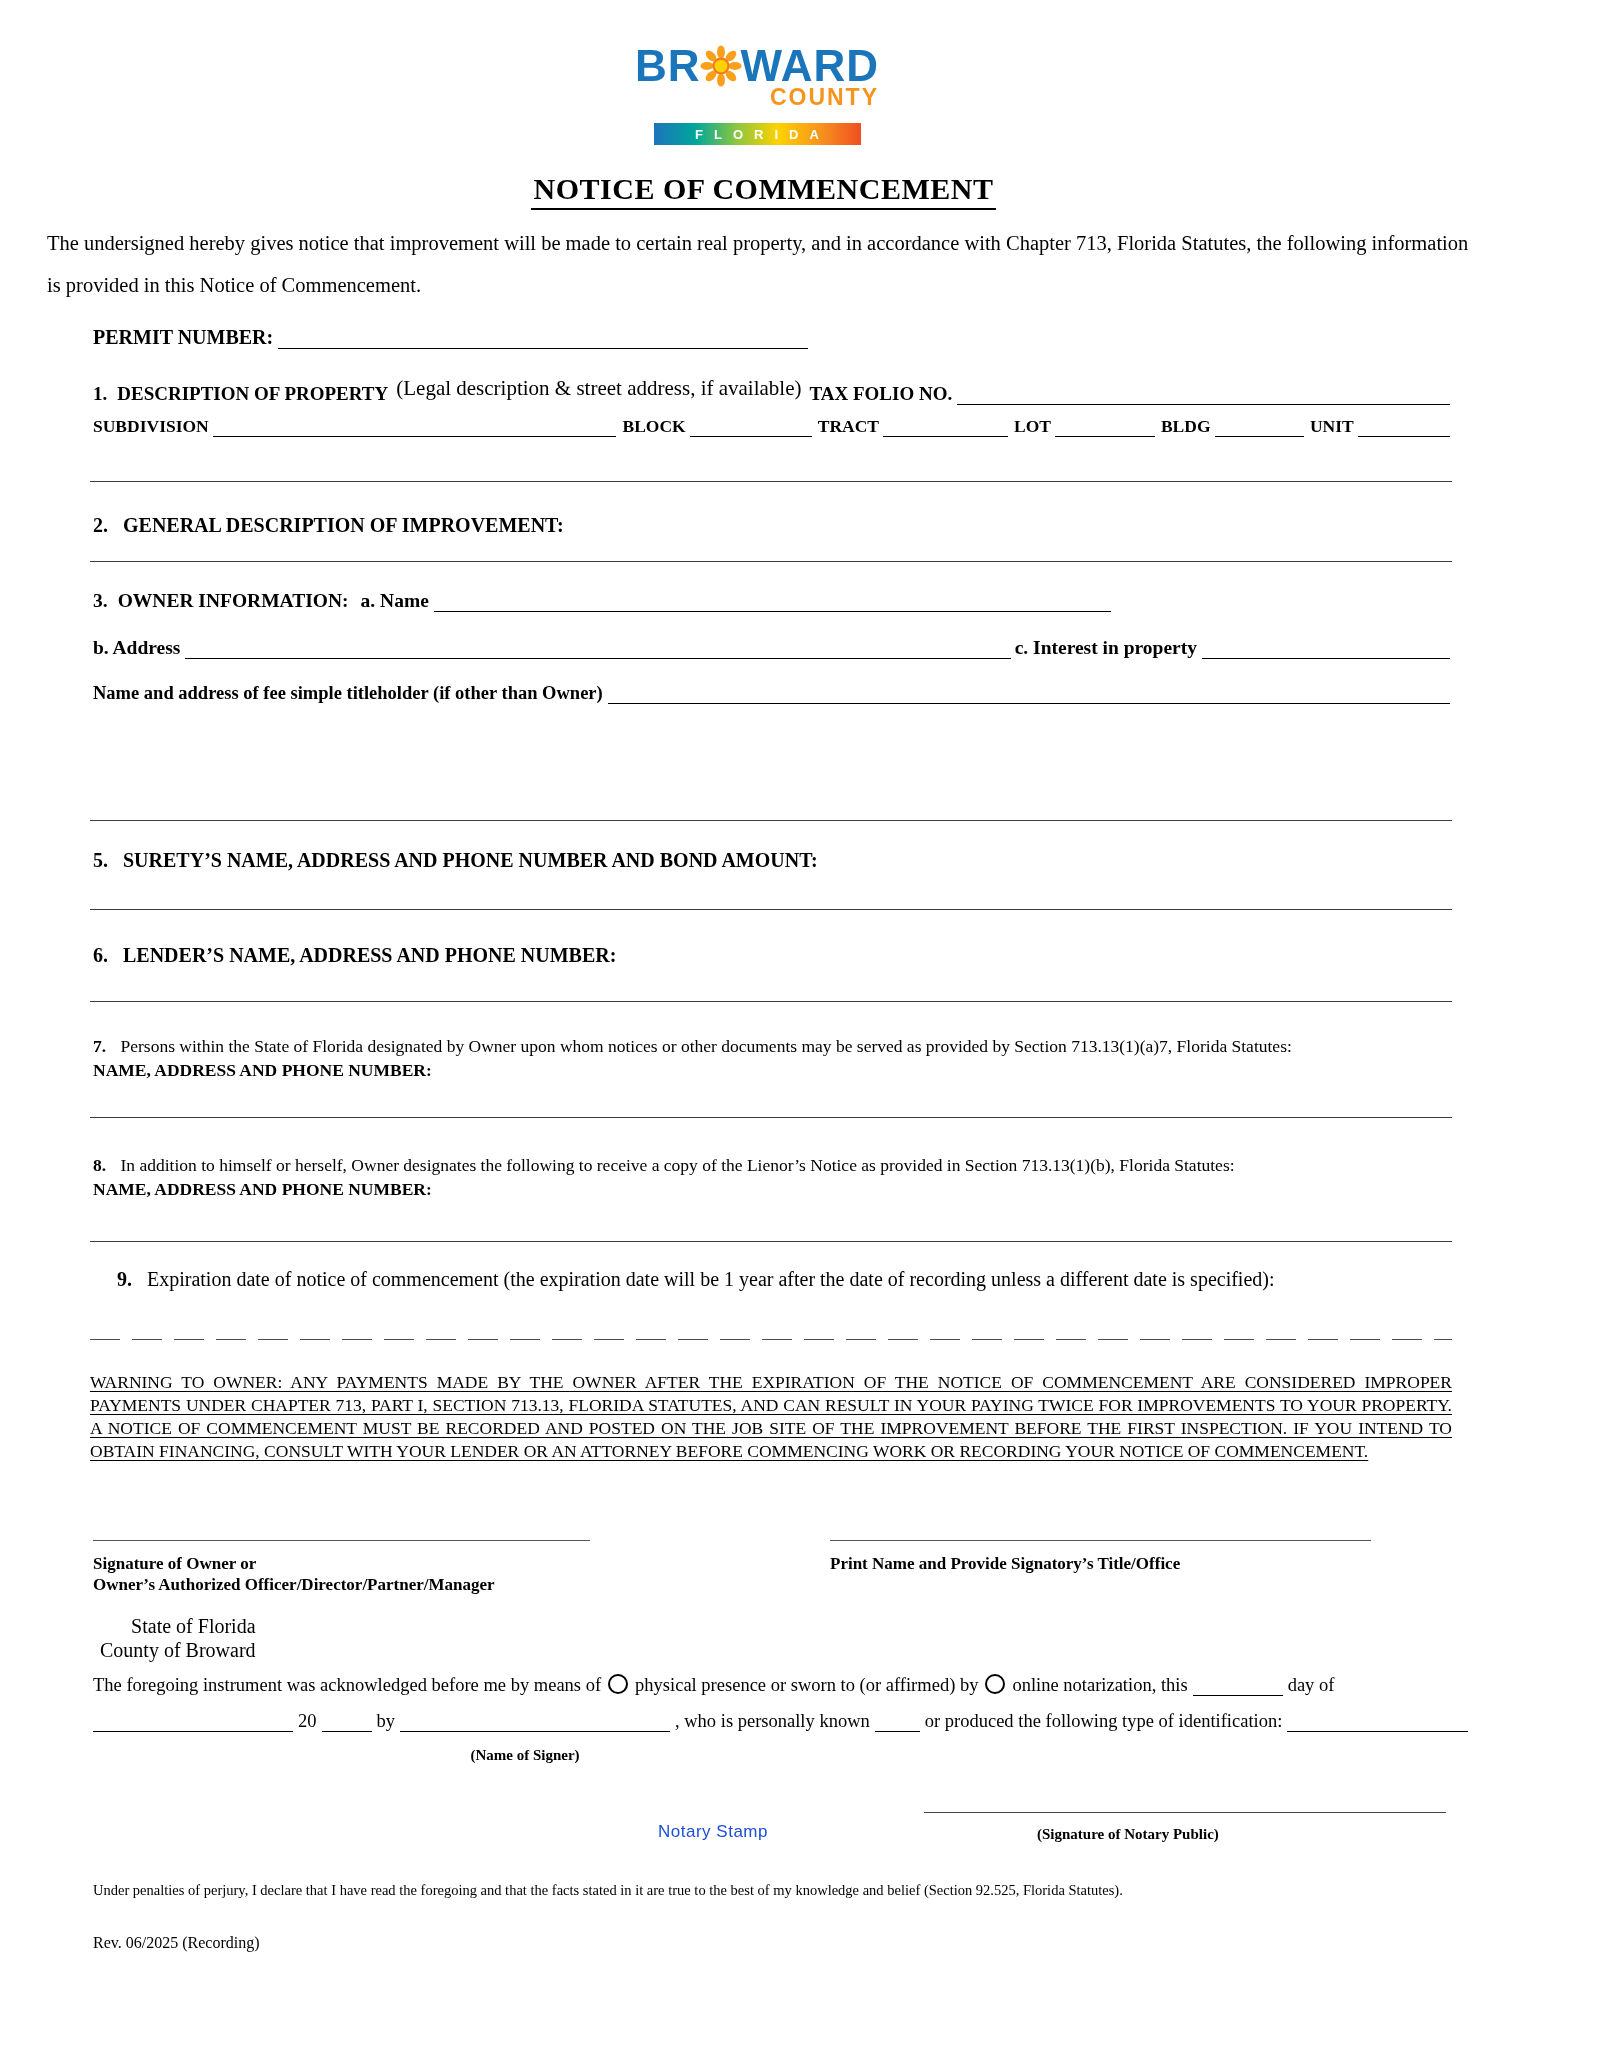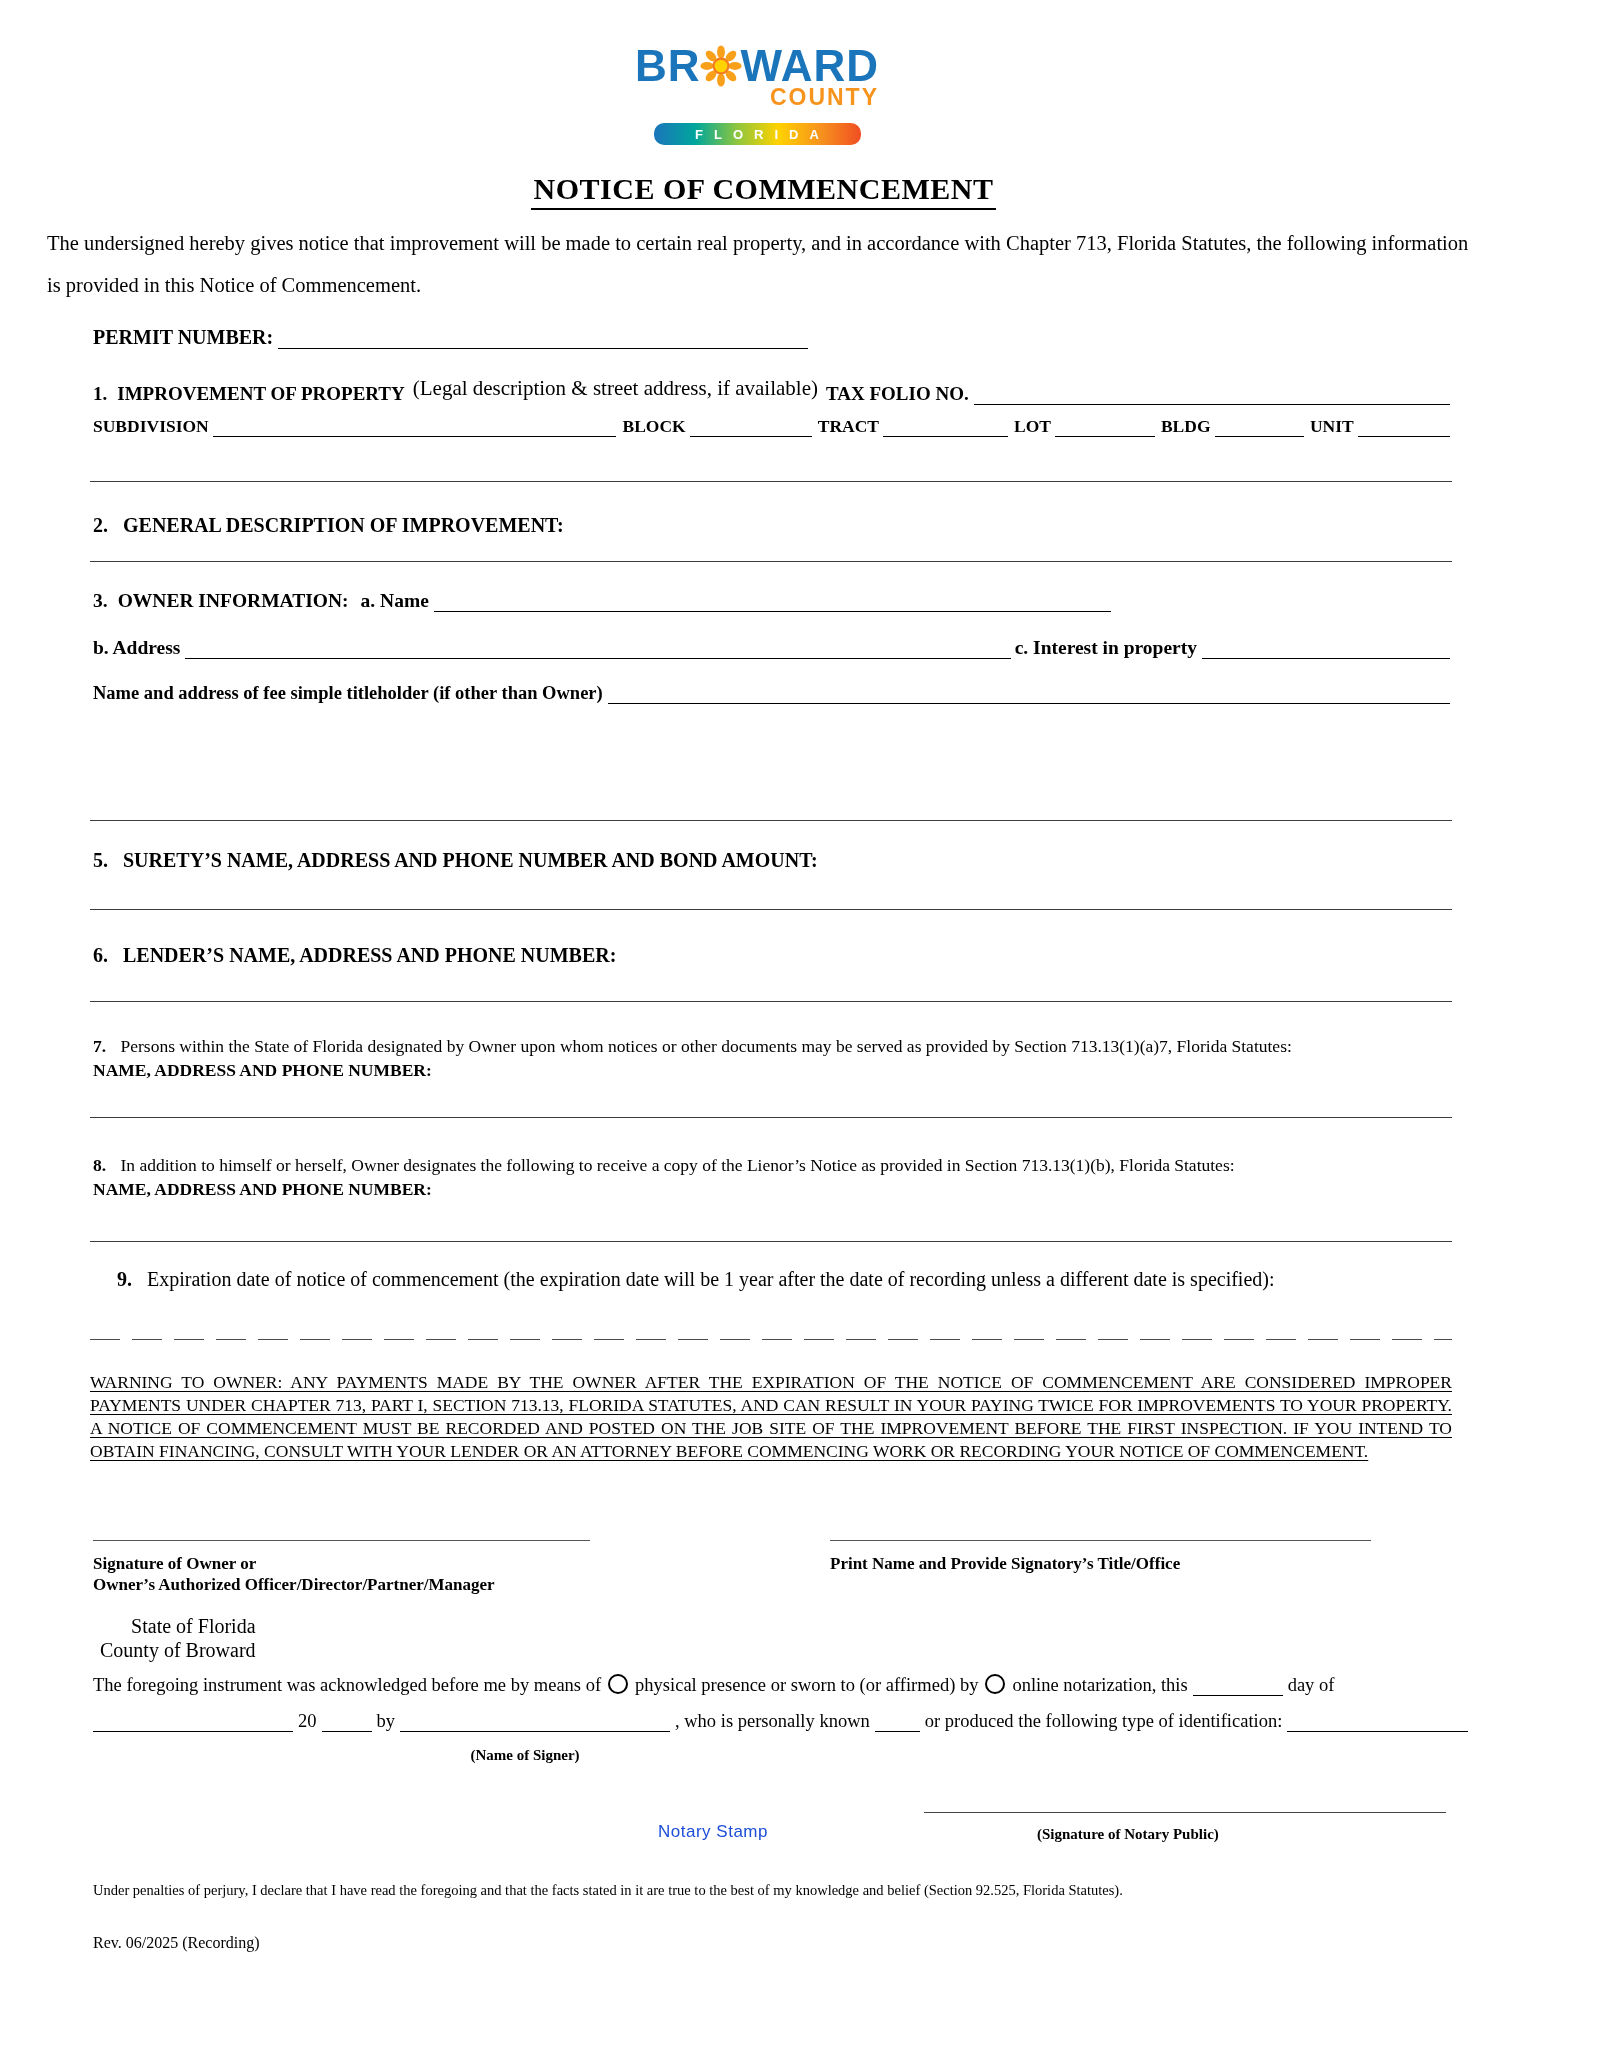--- a/index.html
+++ b/index.html
@@ -10,21 +10,21 @@
   .logo{position:absolute;top:44px;left:0;right:84px;display:flex;flex-direction:column;align-items:center;gap:11px;}
   .logo-top{display:flex;flex-direction:column;}
   .logo-name{display:flex;align-items:center;font-family:"Liberation Sans",sans-serif;font-weight:bold;
              font-size:44px;color:#1B75BB;letter-spacing:1px;line-height:1;}
   .logo-sun{margin:0 -1px;display:flex;}
   .logo-county{font-family:"Liberation Sans",sans-serif;font-weight:bold;font-size:23px;color:#F7941D;
                letter-spacing:2px;align-self:flex-end;margin-top:-2px;line-height:1;}
   .logo-banner{margin-top:3px;height:22px;min-width:196px;
                background:linear-gradient(90deg,#1B75BB 0%,#00A69C 20%,#8DC63F 40%,#FFD200 60%,#F7941D 80%,#F04E23 100%);
                color:#fff;font-family:"Liberation Sans",sans-serif;font-weight:bold;font-size:13px;
-               letter-spacing:11px;padding-left:11px;display:flex;align-items:center;justify-content:center;border-radius:10px;}
+               letter-spacing:11px;padding-left:11px;display:flex;align-items:center;justify-content:center;}
 
   
   .titlebar{position:absolute;top:172px;left:47px;right:118px;text-align:center;}
   .title{display:inline-block;font-weight:bold;font-size:30px;letter-spacing:.5px;
          border-bottom:2.5px solid #000;padding:0 3px 2px;}
   .intro{position:absolute;top:222px;left:47px;right:112px;font-size:20.5px;line-height:42px;margin:0;}
 
   
   .frow{position:absolute;left:93px;right:148px;display:flex;align-items:flex-end;}
   .lbl{font-weight:bold;white-space:nowrap;}
@@ -120,21 +120,21 @@
   </div>
   <p class="intro">The undersigned hereby gives notice that improvement will be made to certain real property, and in accordance with  Chapter 713, Florida Statutes, the following information is provided in this Notice of Commencement.</p>
 
   <div class="frow permit-row">
     <span class="lbl">PERMIT NUMBER:</span>
     <span class="blank w530"></span>
   </div>
 
   <div class="frow sec1-row">
     <span class="num">1.</span>
-    <span class="lbl">IMPROVEMENT OF PROPERTY</span>
+    <span class="lbl">DESCRIPTION OF PROPERTY</span>
     <span class="paren">(Legal description &amp; street address, if available)</span>
     <span class="lbl">TAX FOLIO NO.</span>
     <span class="blank grow"></span>
   </div>
   <div class="frow sub-row">
     <span class="lbl">SUBDIVISION</span>
     <span class="blank g1"></span>
     <span class="lbl">BLOCK</span>
     <span class="blank g2"></span>
     <span class="lbl">TRACT</span>

